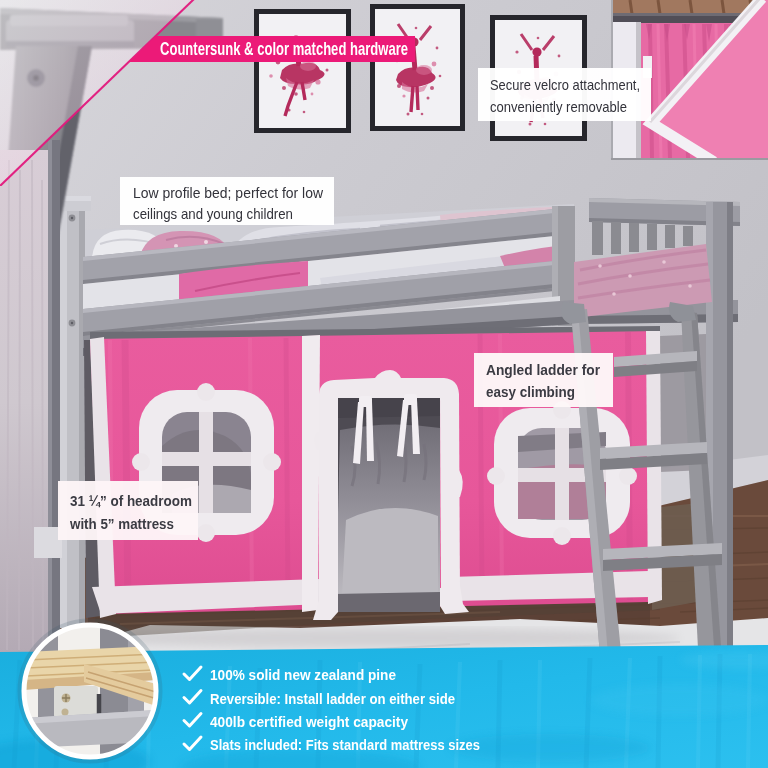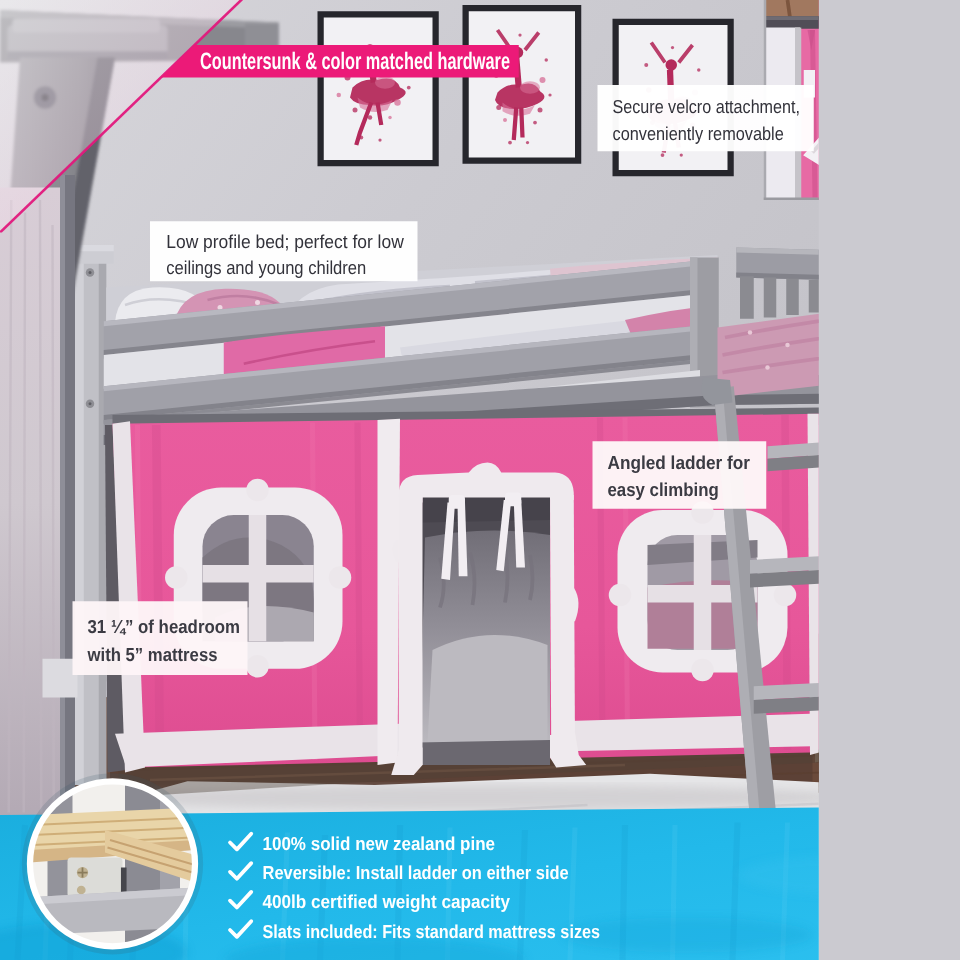--- a/index.html
+++ b/index.html
@@ -1,16 +1,16 @@
 <!DOCTYPE html>
 <html><head>
 <meta charset="utf-8">
 <style>
   html,body{margin:0;padding:0;background:#cbcad0;}
-  .stage{position:relative;width:655px;height:768px;overflow:hidden;font-family:"Liberation Sans",sans-serif;text-align:center;}
+  .stage{position:relative;width:768px;height:768px;overflow:hidden;font-family:"Liberation Sans",sans-serif;text-align:center;}
   svg{display:block;}
 </style>
 </head>
 <body>
 <div class="stage">
 <svg width="768" height="768" viewBox="0 0 768 768" style="font-family:'Liberation Sans',sans-serif">
 <defs>
   <linearGradient id="wallg" x1="0" y1="0" x2="1" y2="0.55">
     <stop offset="0" stop-color="#d7d6db"></stop>
     <stop offset="0.45" stop-color="#cccbd1"></stop>

